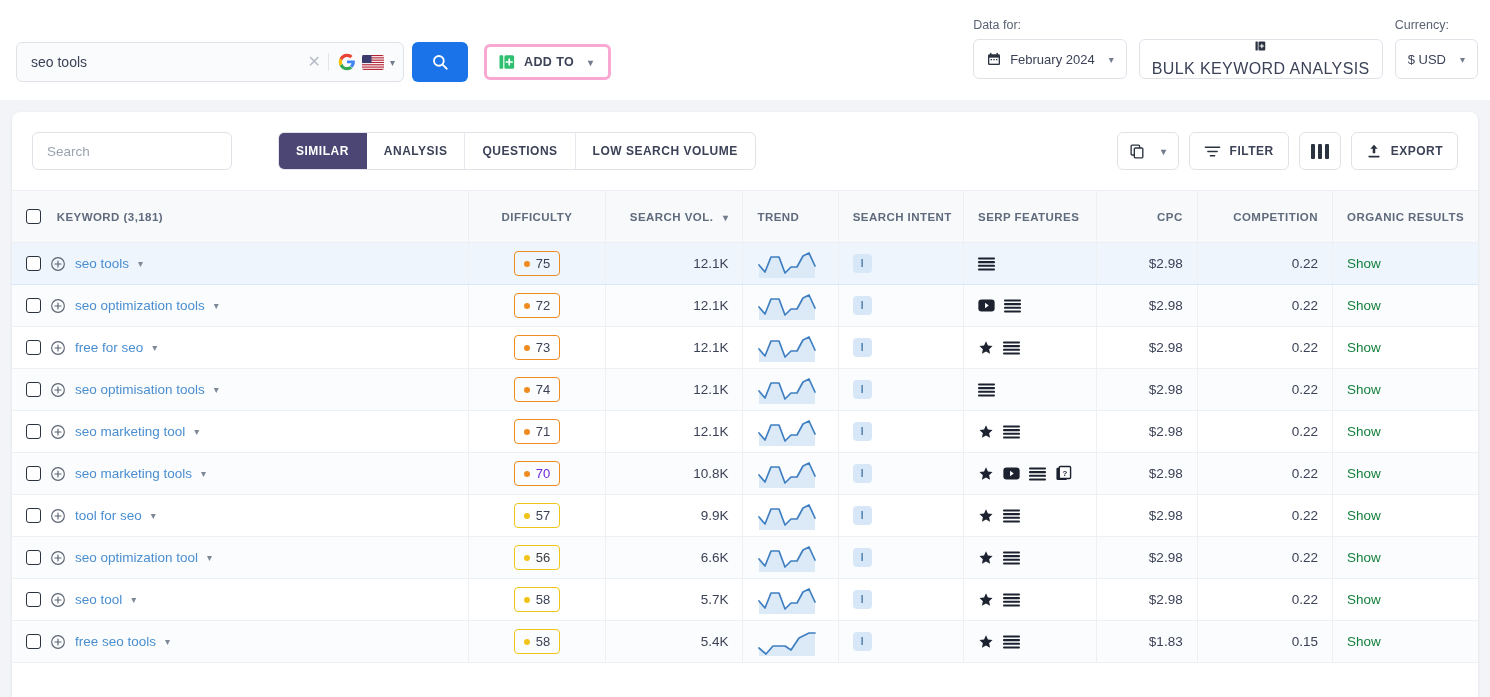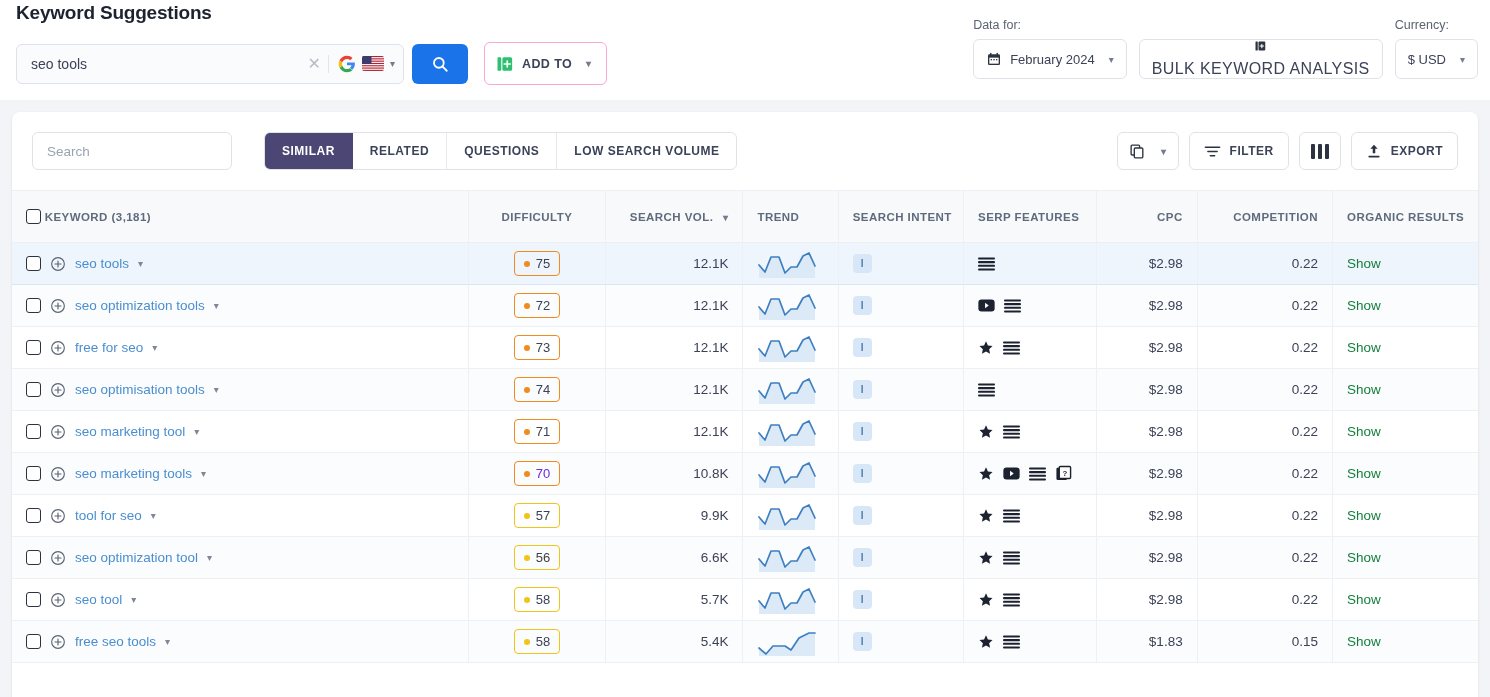--- a/index.html
+++ b/index.html
@@ -31,21 +31,21 @@
   .x-clear { color: #b6bcc6; font-size: 16px; padding: 0 7px; cursor: pointer; line-height: 1; }
   .vdiv { width: 1px; height: 18px; background: #e2e6ea; }
   .g-logo { margin: 0 6px 0 9px; display: flex; }
   .flag { width: 22px; height: 15px; border-radius: 2px; overflow: hidden; position: relative; display: inline-block; }
   .chev { font-size: 10px; color: #727c8c; margin-left: 6px; }
   .btn-search {
     width: 56px; height: 40px; background: #1a73e8; border-radius: 6px;
     display: flex; align-items: center; justify-content: center; cursor: pointer; border: none;
   }
   .btn-addto {
-    height: 43px; background: #fff; border: 1px solid #f9a8d4; border-radius: 6px;
+    height: 36px; background: #fff; border: 3px solid #f9a8d4; border-radius: 6px;
     display: flex; align-items: center; gap: 8px; padding: 0 14px 0 11px; margin-left: 8px;
     font-size: 12.5px; font-weight: 600; letter-spacing: .4px; color: #3c4257; cursor: pointer;
   }
   .right-controls { position: absolute; right: 12px; top: 18px; display: flex; align-items: flex-end; gap: 12px; }
   .ctrl-group { display: flex; flex-direction: column; gap: 7px; }
   .ctrl-label { font-size: 12.5px; color: #5a6372; }
   .pill {
     height: 40px; background: #fff; border: 1px solid #dfe3e8; border-radius: 6px;
     display: flex; align-items: center; gap: 8px; padding: 0 12px;
     font-size: 13px; color: #3c4257; cursor: pointer; white-space: nowrap;
@@ -61,21 +61,21 @@
   .tbl-search {
     width: 200px; height: 38px; border: 1px solid #dfe3e8; border-radius: 6px;
     display: flex; align-items: center; padding: 0 10px 0 14px; background: #fff;
   }
   .tbl-search input {
     flex: 1; border: none; outline: none; background: transparent;
     font-family: "Liberation Sans", sans-serif; font-size: 13.5px; color: #3c4257;
   }
   .tbl-search input::placeholder { color: #9aa3b0; }
   .tabs {
-    display: flex; margin-left: 32px; height: 38px;
+    display: flex; margin-left: 46px; height: 38px;
     border: 1px solid #dfe3e8; border-radius: 6px; overflow: hidden; background: #fff;
   }
   .tab {
     display: flex; align-items: center; padding: 0 17px; font-size: 12px; font-weight: 600;
     letter-spacing: .5px; color: #3c4257; cursor: pointer; border-right: 1px solid #e6e9ee;
   }
   .tab:last-child { border-right: none; }
   .tab.active { background: #4b4673; color: #fff; border-right-color: #4b4673; }
   .toolbar-right { position: absolute; right: 20px; display: flex; align-items: center; gap: 10px; }
   .tbtn {
@@ -124,21 +124,20 @@
     color: #4d7fae; font-size: 10px; font-weight: 700;
   }
   .serp { display: flex; align-items: center; gap: 9px; }
   .show-link { color: #15803d; font-size: 13.5px; cursor: pointer; }
   .spark { display: block; }
 </style>
 </head>
 <body>
 
 <div class="topbar">
-  <div class="page-title">Keyword Suggestions</div>
 
   <div class="searchrow">
     <div class="kw-input-wrap">
       <input value="seo tools" style="">
       <span class="x-clear">✕</span>
       <span class="vdiv"></span>
       <span class="g-logo">
         <svg width="18" height="18" viewBox="0 0 48 48">
           <path fill="#4285F4" d="M45 24c0-1.6-.1-2.7-.4-3.9H24v7.1h12c-.2 1.9-1.5 4.7-4.4 6.6l6.7 5.2C42.2 35.3 45 30.1 45 24z"></path>
           <path fill="#34A853" d="M24 46c5.9 0 10.9-2 14.5-5.3l-6.9-5.4c-1.9 1.3-4.4 2.2-7.6 2.2-5.8 0-10.7-3.8-12.5-9.1l-7.1 5.5C8 41.2 15.4 46 24 46z"></path>
@@ -230,21 +229,21 @@
     <div class="tbl-search">
       <input placeholder="Search" style="">
       <svg width="15" height="15" viewBox="0 0 24 24" fill="none" stroke="#8d96a3" stroke-width="2" stroke-linecap="round">
           <circle cx="10.5" cy="10.5" r="6.5"></circle>
           <line x1="15.5" y1="15.5" x2="21" y2="21"></line>
         </svg>
     </div>
 
     <div class="tabs">
       <div class="tab active">SIMILAR</div>
-      <div class="tab">RELATED</div>
+      <div class="tab">ANALYSIS</div>
       <div class="tab">QUESTIONS</div>
       <div class="tab">LOW SEARCH VOLUME</div>
     </div>
 
     <div class="toolbar-right">
       <div class="tbtn icon-only">
         <svg width="17" height="17" viewBox="0 0 24 24">
           <rect x="3" y="3" width="12" height="14" rx="1.5" fill="none" stroke="#2c3340" stroke-width="1.9"></rect>
           <rect x="7.5" y="7" width="12" height="14" rx="1.5" fill="#fff" stroke="#2c3340" stroke-width="1.9"></rect>
         </svg>
@@ -287,21 +286,21 @@
       <col style="width:125px">
         <col style="width:133px">
         <col style="width:100px">
         <col style="width:135px">
         <col style="width:145px">
     </colgroup>
     <thead>
       <tr>
         <th class="l">
           <span class="cb"></span>
-          <span style="vertical-align:middle">KEYWORD (3,181)</span>
+          <span style="margin-left:12px;vertical-align:middle">KEYWORD (3,181)</span>
         </th>
         <th class="c">DIFFICULTY</th>
         <th>
           <span>SEARCH VOL.</span>
           <span class="chev">▾</span>
         </th>
         <th class="l">TREND</th>
         <th class="l">SEARCH INTENT</th>
         <th class="l">SERP FEATURES</th>
         <th>CPC</th>

